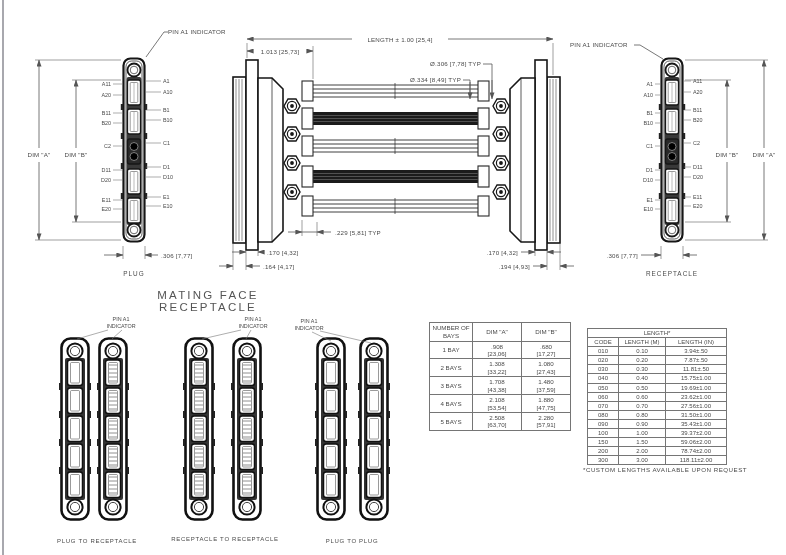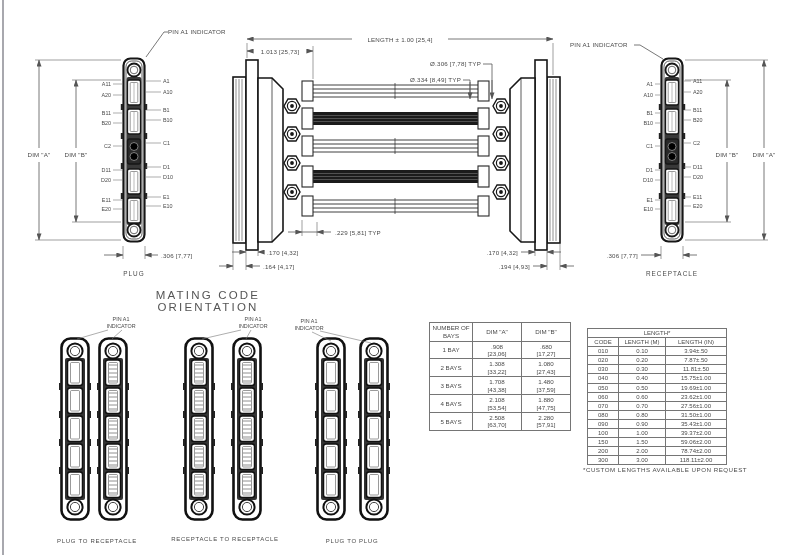--- a/index.html
+++ b/index.html
@@ -375,21 +375,21 @@
     <text x="253" y="328" text-anchor="middle">INDICATOR</text>
     <text x="309" y="323" text-anchor="middle">PIN A1</text>
     <text x="309" y="330" text-anchor="middle">INDICATOR</text>
   </g>
   <text x="97" y="543" text-anchor="middle" class="capS">PLUG TO RECEPTACLE</text>
   <text x="225" y="541" text-anchor="middle" class="capS">RECEPTACLE TO RECEPTACLE</text>
   <text x="352" y="543" text-anchor="middle" class="capS">PLUG TO PLUG</text>
 </g>
 </svg>
 
-<div class="heading">MATING CODE ORIENTATION</div>
+<div class="heading">MATING FACE RECEPTACLE</div>
 
 <table id="bays-table">
   <tbody>
         <tr>
     <th style="width:38px">NUMBER OF BAYS</th>
     <th style="width:44px">DIM "A"</th>
     <th style="width:44px">DIM "B"</th>
   </tr>
   <tr>
     <td>1 BAY</td>

